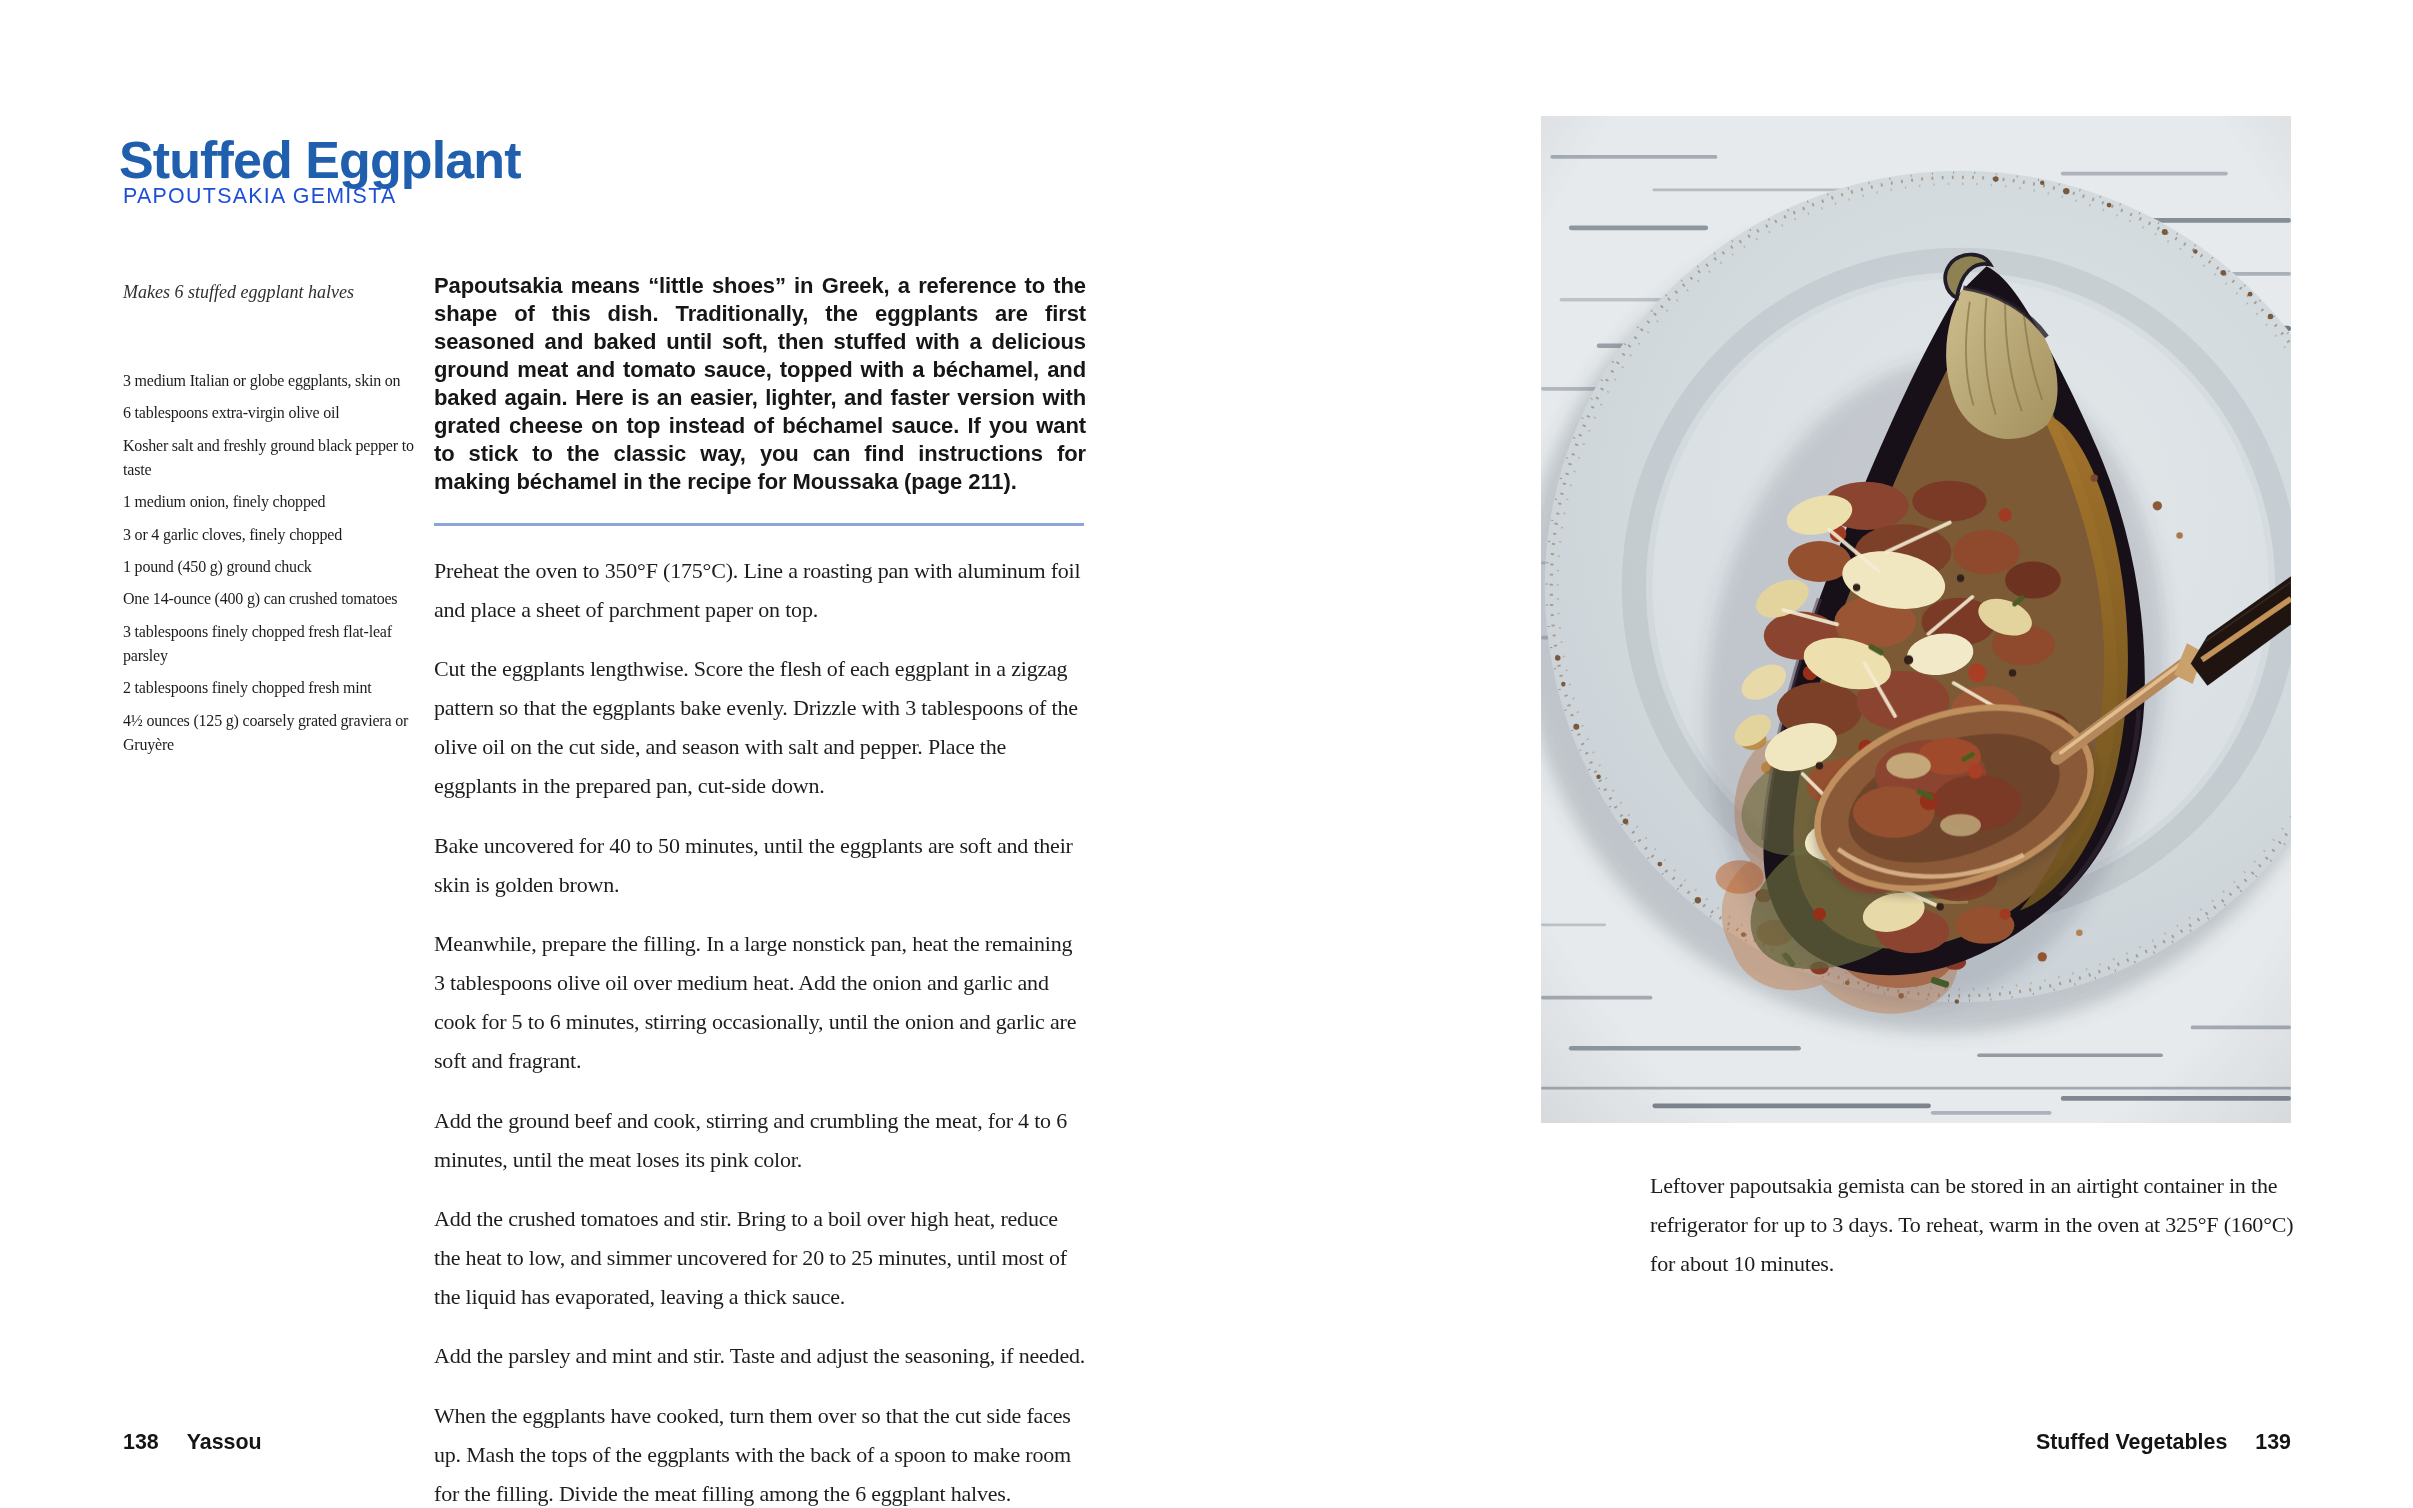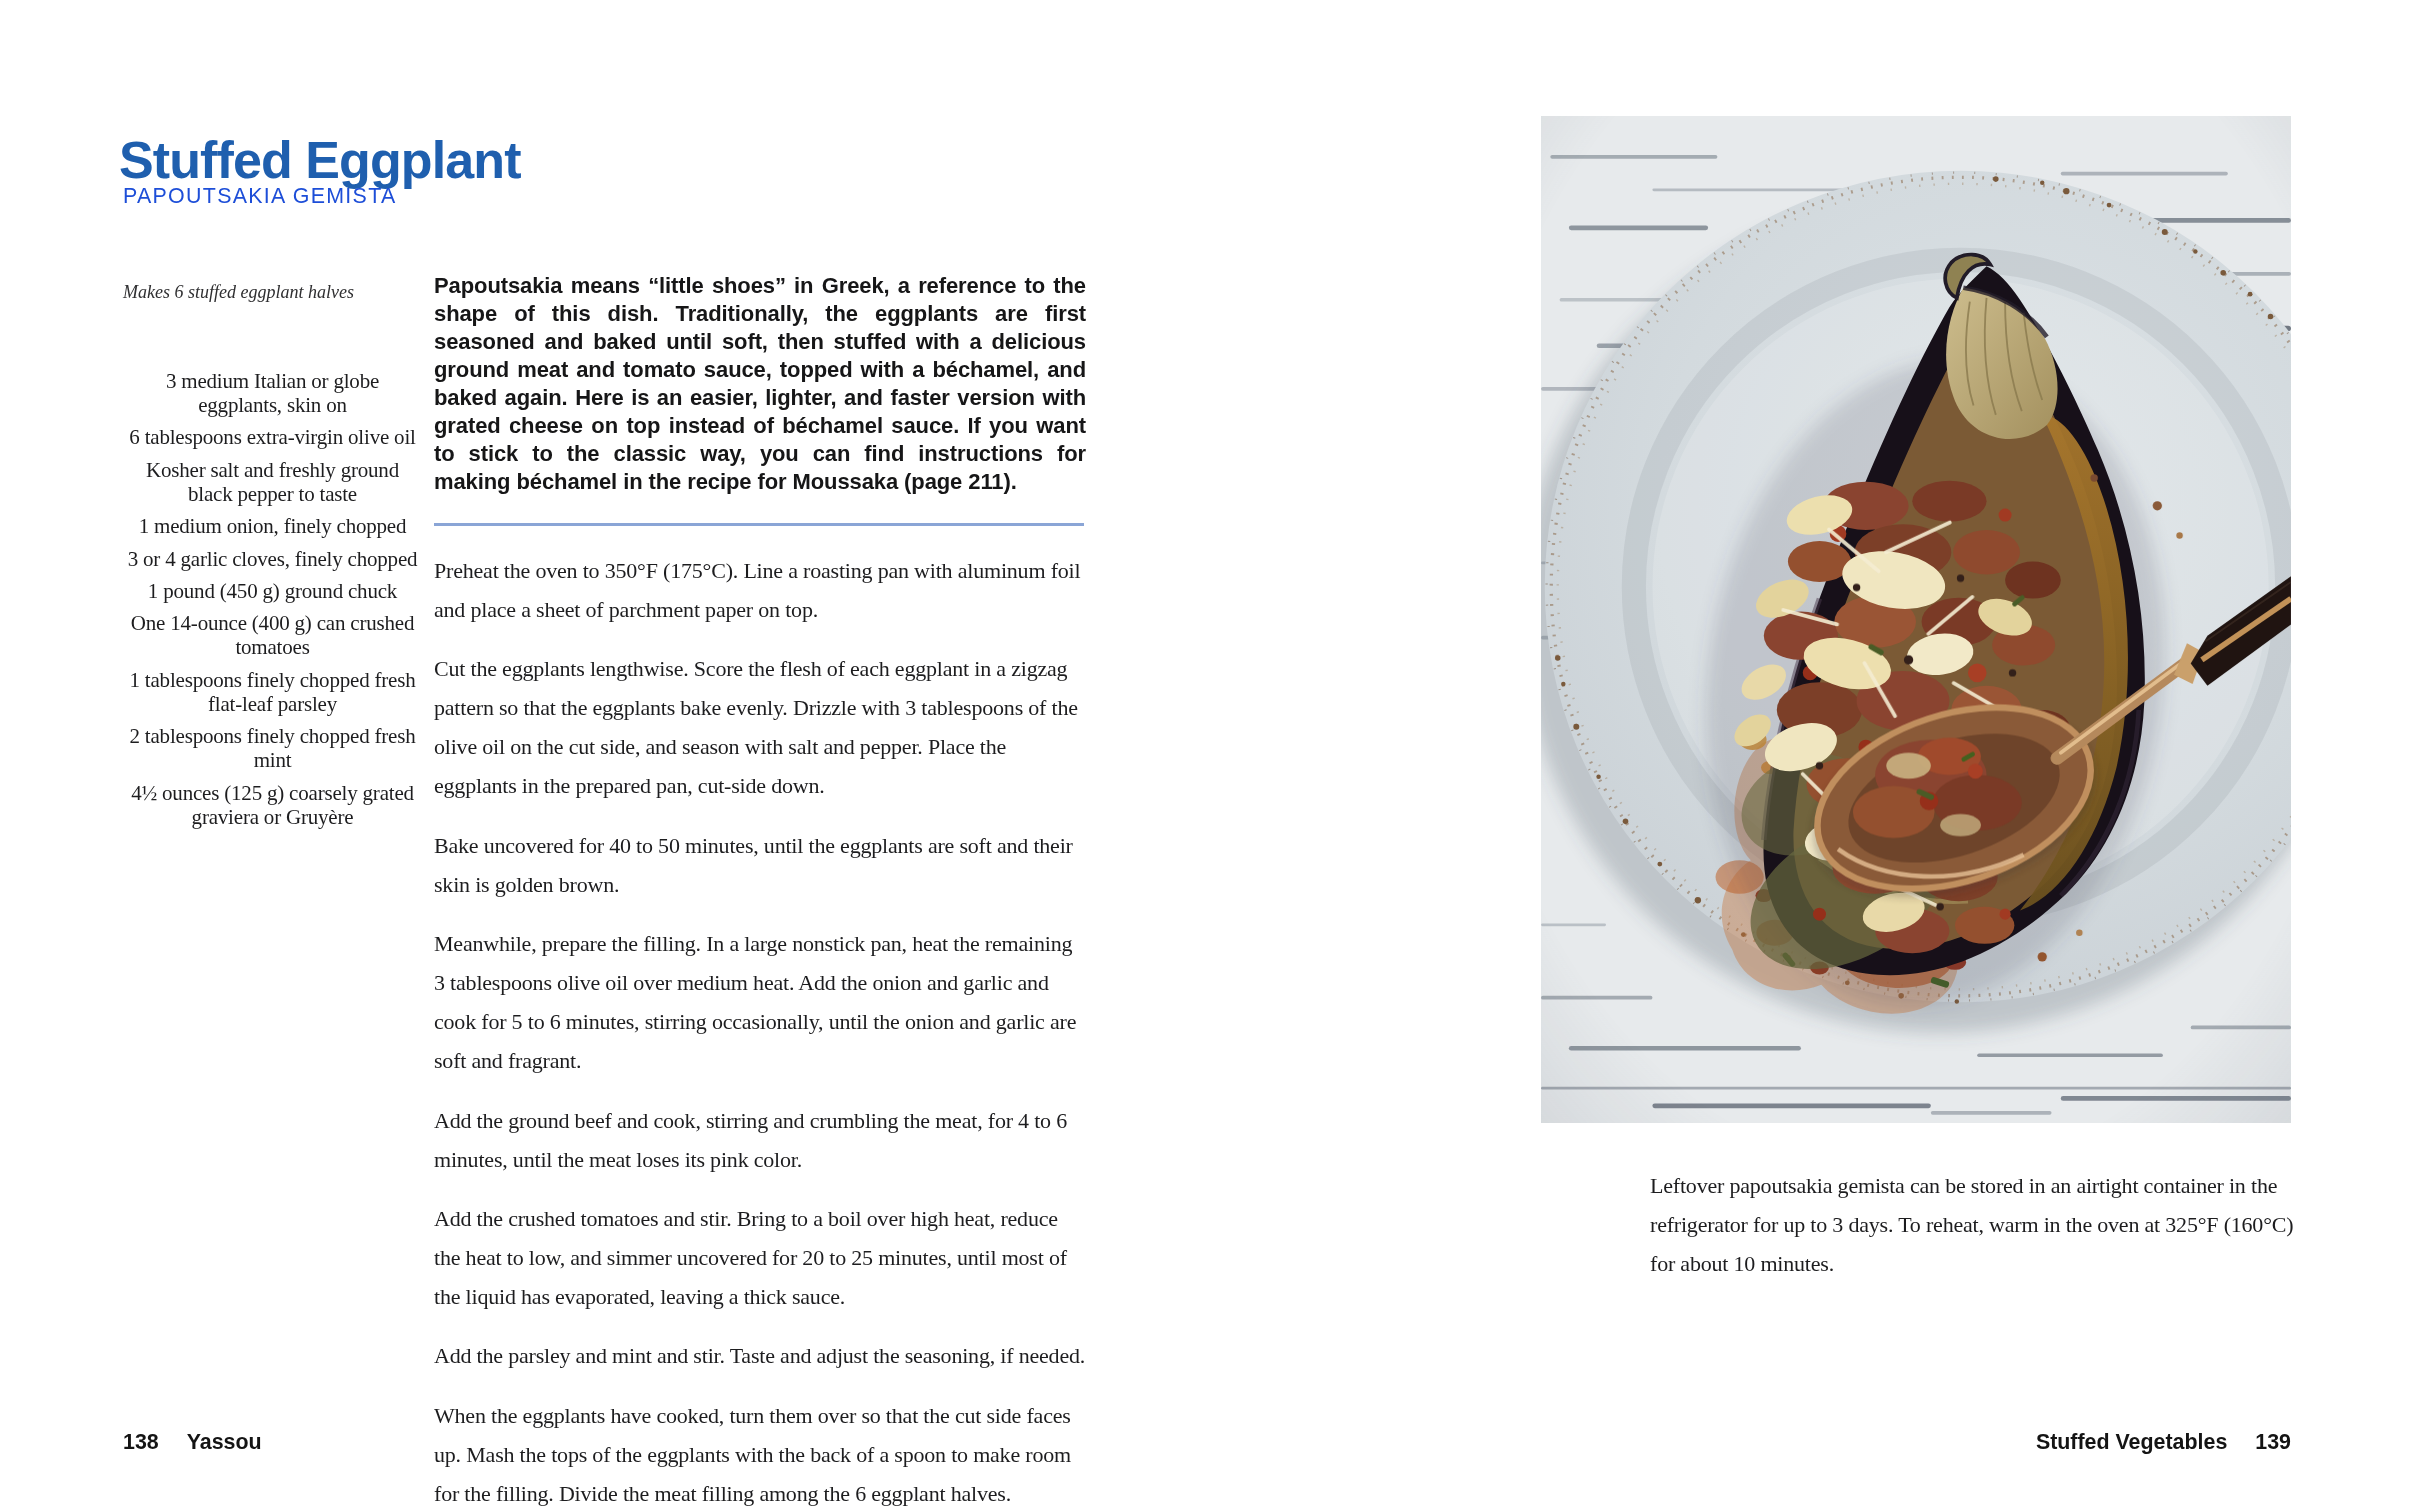--- a/index.html
+++ b/index.html
@@ -5,21 +5,21 @@
   html,body{margin:0;padding:0;background:#ffffff;}
   .page{position:relative;width:2413px;height:1508px;background:#ffffff;overflow:hidden;
         font-family:"Liberation Serif", serif;color:#1d1d1f;}
   .abs{position:absolute;}
   .title{left:119px;top:95px;font-family:"Liberation Sans",sans-serif;font-weight:700;
          font-size:52px;letter-spacing:-0.9px;color:#1f5fae;}
   .subtitle{left:123px;top:184px;font-family:"Liberation Sans",sans-serif;font-weight:500;
             font-size:21.4px;letter-spacing:1.3px;color:#1d4ed8;}
   .yield{left:123px;top:278px;width:299px;font-style:italic;font-size:18px;line-height:29px;color:#2f2f31;}
   .ingredients{left:123px;top:369px;width:299px;}
-  .ingredients p{margin:0 0 8.4px 0;font-size:21px;line-height:24px;letter-spacing:-0.2px;text-align:center;}
+  .ingredients p{margin:0 0 8.4px 0;font-size:16px;line-height:24px;letter-spacing:-0.2px;}
   .introcol{left:434px;top:272px;width:652px;}
   .intro{font-family:"Liberation Sans",sans-serif;font-weight:700;font-size:22px;
          line-height:28px;text-align:justify;color:#161617;letter-spacing:-0.1px;margin:0;}
   .divider{left:434px;top:523px;width:650px;height:2.8px;background:#8aa5d6;}
   .steps{left:434px;top:551px;width:652px;}
   .steps p, .steps-right p{margin:0 0 20.4px 0;font-size:22px;line-height:39px;letter-spacing:-0.2px;color:#1d1d1f;}
   .steps-right{left:1650px;top:1166px;width:650px;}
   .photo{left:1541px;top:116px;width:750px;height:1007px;}
   .footer{font-family:"Liberation Sans",sans-serif;font-weight:700;font-size:21.4px;color:#141414;}
   .footer-left{left:123px;top:1430px;}
@@ -38,21 +38,21 @@
   <div class="abs yield">Makes 6 stuffed eggplant halves</div>
 
   <div class="abs ingredients">
     <p>3 medium Italian or globe eggplants, skin on</p>
     <p>6 tablespoons extra-virgin olive oil</p>
     <p>Kosher salt and freshly ground black pepper to taste</p>
     <p>1 medium onion, finely chopped</p>
     <p>3 or 4 garlic cloves, finely chopped</p>
     <p>1 pound (450 g) ground chuck</p>
     <p>One 14-ounce (400 g) can crushed tomatoes</p>
-    <p>1 tablespoons finely chopped fresh flat-leaf parsley</p>
+    <p>3 tablespoons finely chopped fresh flat-leaf parsley</p>
     <p>2 tablespoons finely chopped fresh mint</p>
     <p>4½ ounces (125 g) coarsely grated graviera or Gruyère</p>
   </div>
 
   <div class="abs introcol">
     <p class="intro">Papoutsakia means “little shoes” in Greek, a reference to the shape of this dish. Traditionally, the eggplants are first seasoned and baked until soft, then stuffed with a delicious ground meat and tomato sauce, topped with a béchamel, and baked again. Here is an easier, lighter, and faster version with grated cheese on top instead of béchamel sauce. If you want to stick to the classic way, you can find instructions for making béchamel in the recipe for Moussaka (page 211).</p>
   </div>
 
   <div class="abs divider"></div>
 

